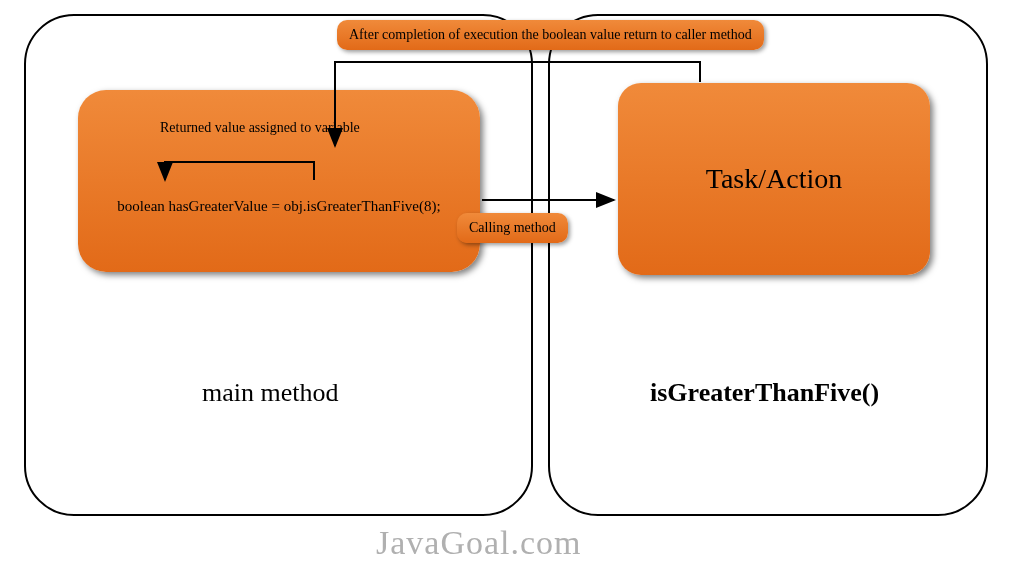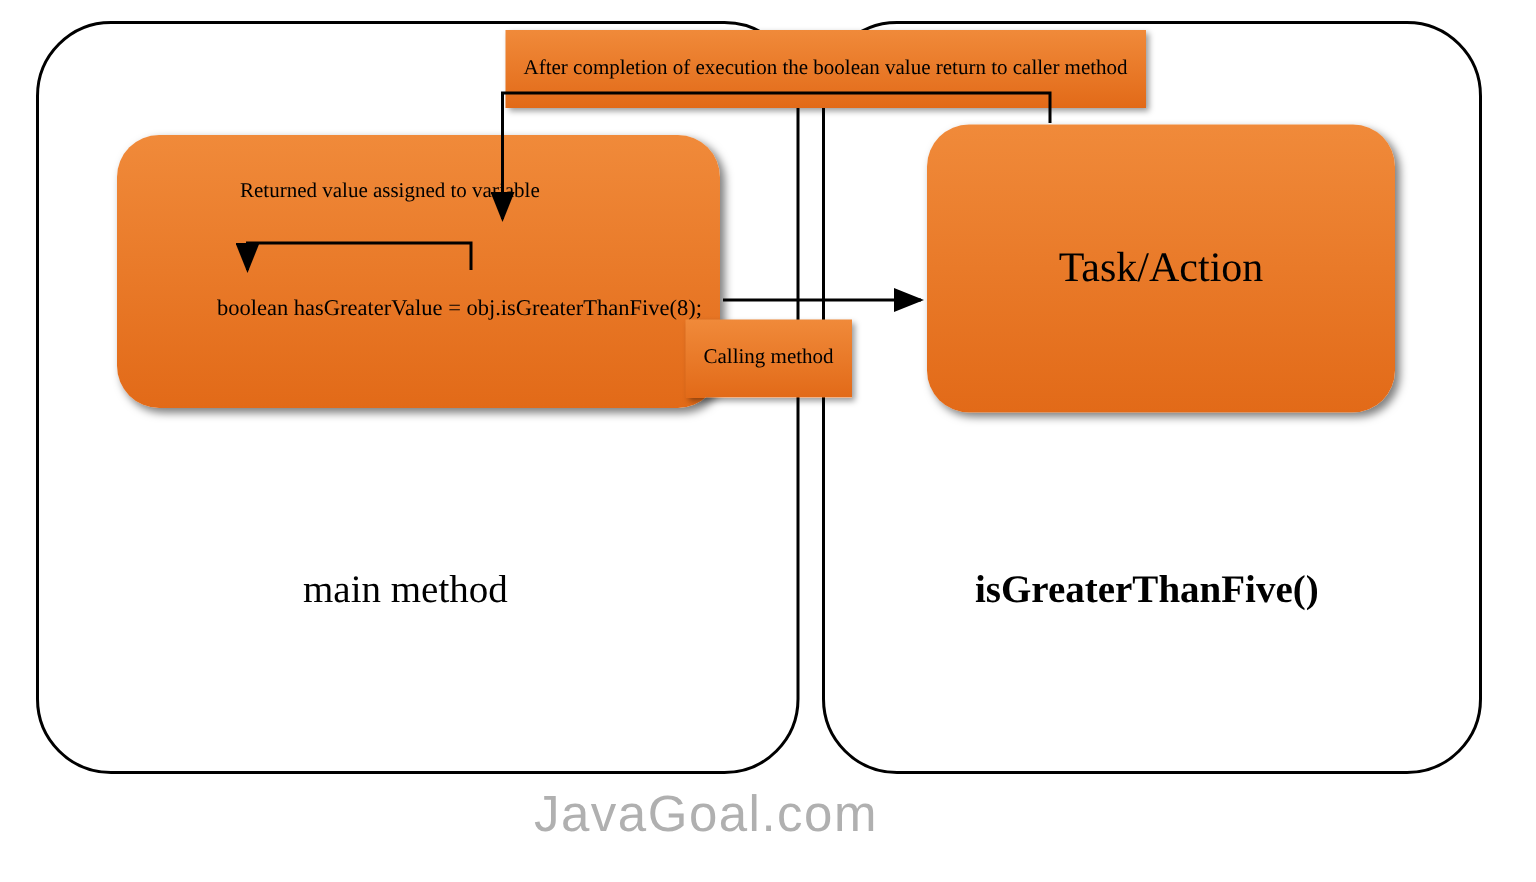--- a/index.html
+++ b/index.html
@@ -45,46 +45,47 @@
     justify-content: center;
   }
   .task-block {
     left: 618px;
     top: 83px;
     width: 312px;
     height: 192px;
     display: flex;
     align-items: center;
     justify-content: center;
+    border-radius: 23px;
   }
   .code-text {
     color: #000;
     font-size: 15px;
     position: absolute;
     top: 108px;
     left: 12px;
     width: 378px;
-    text-align: right;
+    text-align: center;
   }
   .task-text {
     color: #000;
     font-size: 28px;
   }
   .inner-annotation {
     position: absolute;
     top: 30px;
     left: 82px;
     color: #000;
     font-size: 14px;
   }
   .label-badge {
     position: absolute;
     background: linear-gradient(180deg, #f08a3a 0%, #e26a18 100%);
-    border-radius: 0;
-    padding: 18px 12px;
+    border-radius: 10px;
+    padding: 7px 12px;
     color: #000;
     font-size: 14px;
     white-space: nowrap;
     box-shadow: 2px 2px 4px rgba(0,0,0,0.4);
   }
   .top-badge {
     left: 337px;
     top: 20px;
   }
   .calling-badge {
@@ -101,25 +102,25 @@
     top: 378px;
     text-align: right;
   }
   .right-title {
     left: 650px;
     top: 378px;
     font-weight: bold;
   }
   .watermark {
     position: absolute;
-    left: 356px;
+    left: 376px;
     top: 524px;
     font-size: 34px;
     color: #b0b0b0;
-    font-family: Liberation Sans, sans-serif;
+    font-family: Liberation Serif, serif;
     letter-spacing: 1px;
   }
   svg.arrows {
     position: absolute;
     left: 0;
     top: 0;
     width: 1024px;
     height: 588px;
     pointer-events: none;
   }

